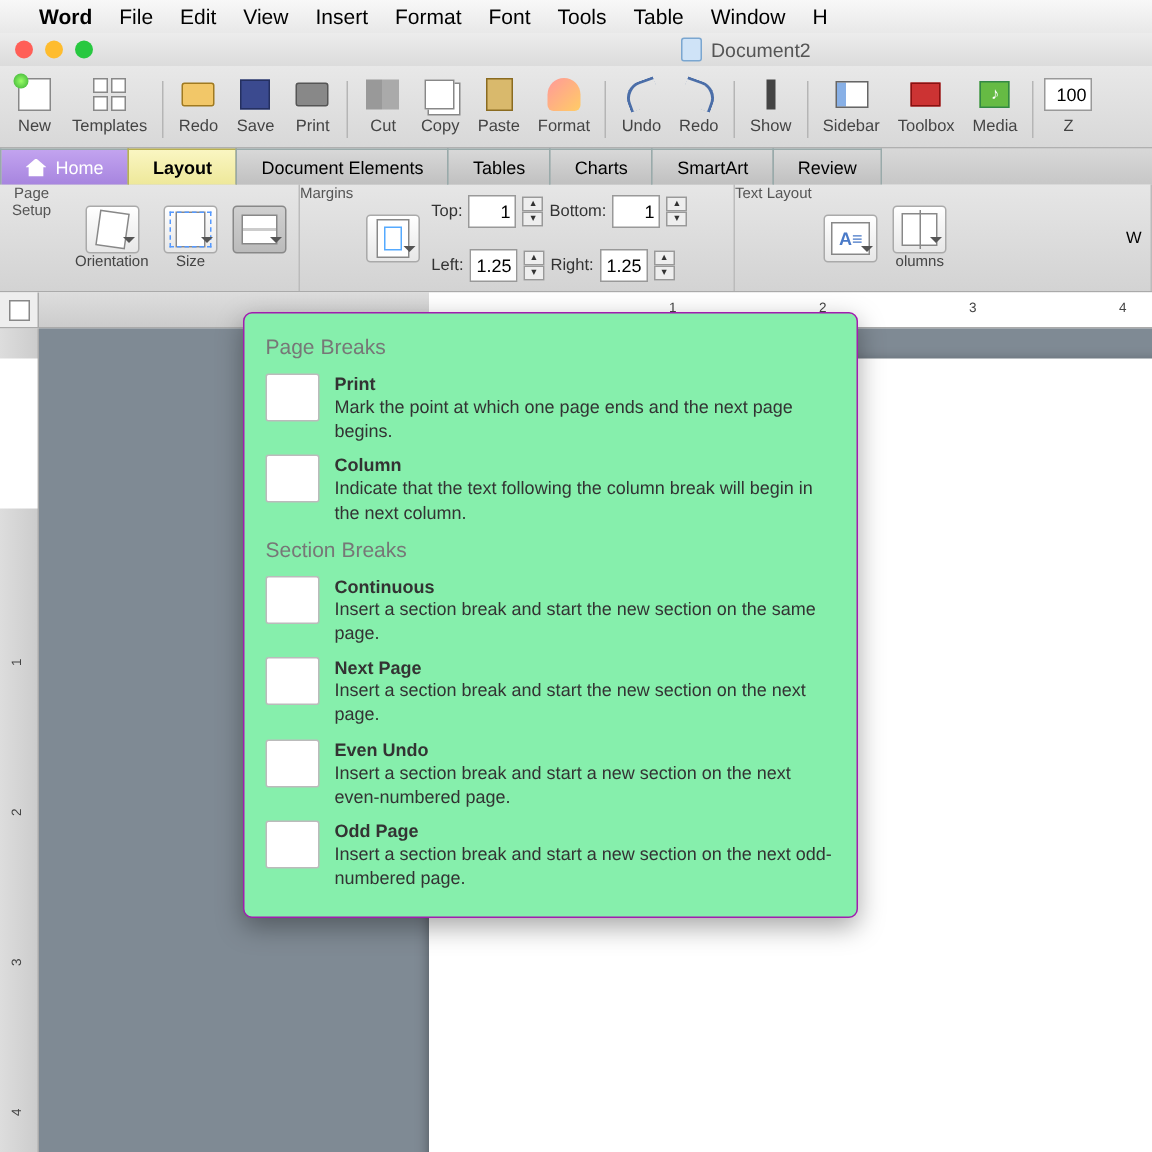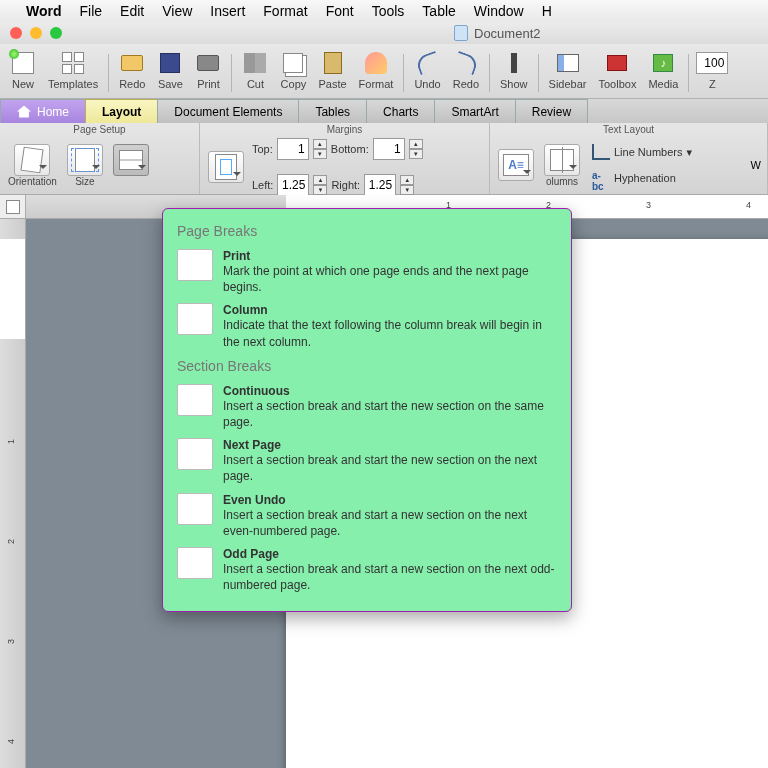--- a/index.html
+++ b/index.html
@@ -27,21 +27,21 @@
 
 
 .ribbontabs { height:24px; background:linear-gradient(#d8d8d8,#c7c7c7); display:flex; align-items:stretch; font-size:12px; }
 .rtab { padding:4px 16px; border:1px solid #9aa; border-bottom:none; background:linear-gradient(#d8d8d8,#c0c0c0); margin-right:-1px; display:flex; align-items:center; gap:6px; cursor:default;}
 .rtab.home{background:linear-gradient(#c2a3ef,#a785df);color:#fff;}
 .rtab.active { background:linear-gradient(#faf6c2,#eee89a); font-weight:bold; border-color:#b8b050;}
 .rtab .homeic{width:14px;height:12px;background:#fff;clip-path:polygon(50% 0,100% 50%,85% 50%,85% 100%,15% 100%,15% 50%,0 50%);}
 
 
 .ribbon { height:72px; background:linear-gradient(#e6e6e6,#d3d3d3); display:flex; border-bottom:1px solid #aaa;}
-.rsec { border-right:1px solid #bbb; display:flex; flex-direction:column; }
+.rsec { border-right:1px solid #bbb; display:flex; flex-direction:row; }
 .rsec .lbl { text-align:center; font-size:10px; color:#555; padding:1px 0; order:-1;}
 .rsec .body { flex:1; display:flex; align-items:center; padding:2px 6px; gap:6px;}
 .bigbtn { display:flex; flex-direction:column; align-items:center; font-size:10px; color:#444; padding:0 2px;}
 .bigbtn .bic { width:36px; height:32px; border:1px solid #aaa; background:linear-gradient(#fff,#e7e7e7); border-radius:3px; display:flex; align-items:center; justify-content:center; position:relative;}
 .bigbtn .bic.active{background:linear-gradient(#d0d0d0,#bbb);border-color:#888;}
 .dd { position:absolute; right:2px; bottom:2px; border:4px solid transparent; border-top-color:#555; }
 .mrow { display:flex; align-items:center; gap:4px; font-size:11px; color:#333;}
 .mrows{display:flex;flex-direction:column;gap:14px;}
 .spinbtns{display:flex;flex-direction:column;}
 .spinbtns span{width:14px;height:10px;border:1px solid #999;background:#eee;font-size:7px;text-align:center;line-height:8px;}
@@ -344,27 +344,20 @@
             <div class="dd"></div>
           </div>
         </div>
       <div class="bigbtn">
           <div class="bic" style="position:relative">
             <div class="i-cols"></div>
             <div class="dd"></div>
           </div>
           <span>olumns</span>
         </div>
-      <div style="display:flex;flex-direction:column;gap:6px">
-        <div class="lnk"><span class="lic i-lnum"></span><span>Line Numbers</span> ▾</div>
-        <div class="lnk">
-            <span class="lic i-hyph">a-bc</span>
-            <span>Hyphenation</span>
-          </div>
-      </div>
       <span style="margin-left:auto;font-size:11px">W</span>
     </div>
   </div>
 </div>
 
 <div class="rulerwrap">
   <div class="rcorner">
       <div class="tab"></div>
     </div>
   <div class="hruler">

